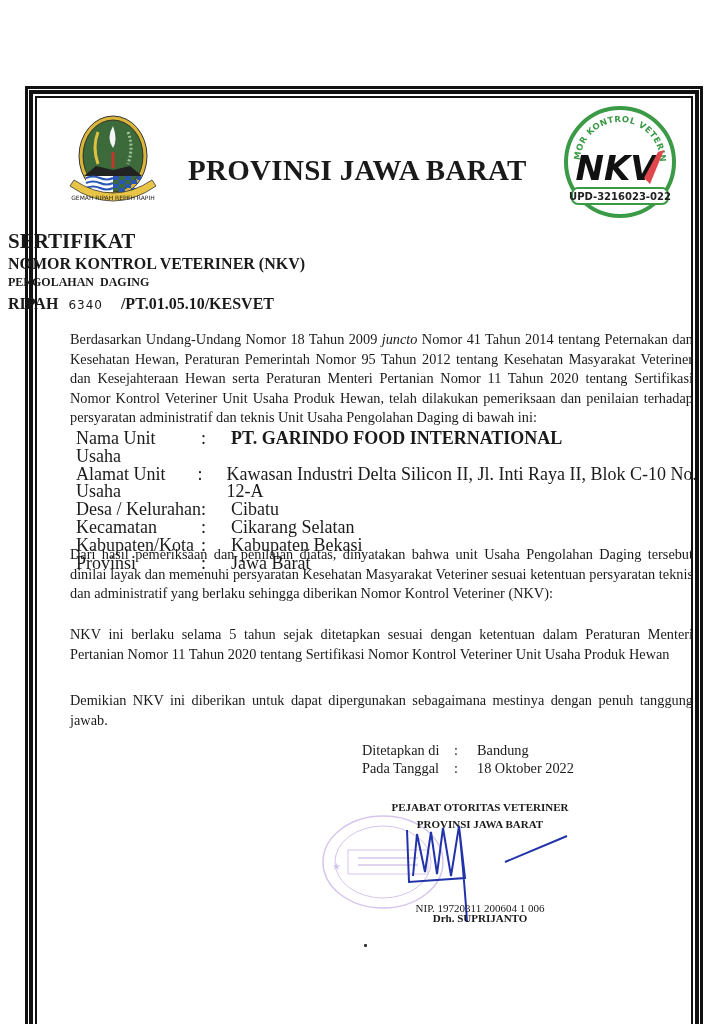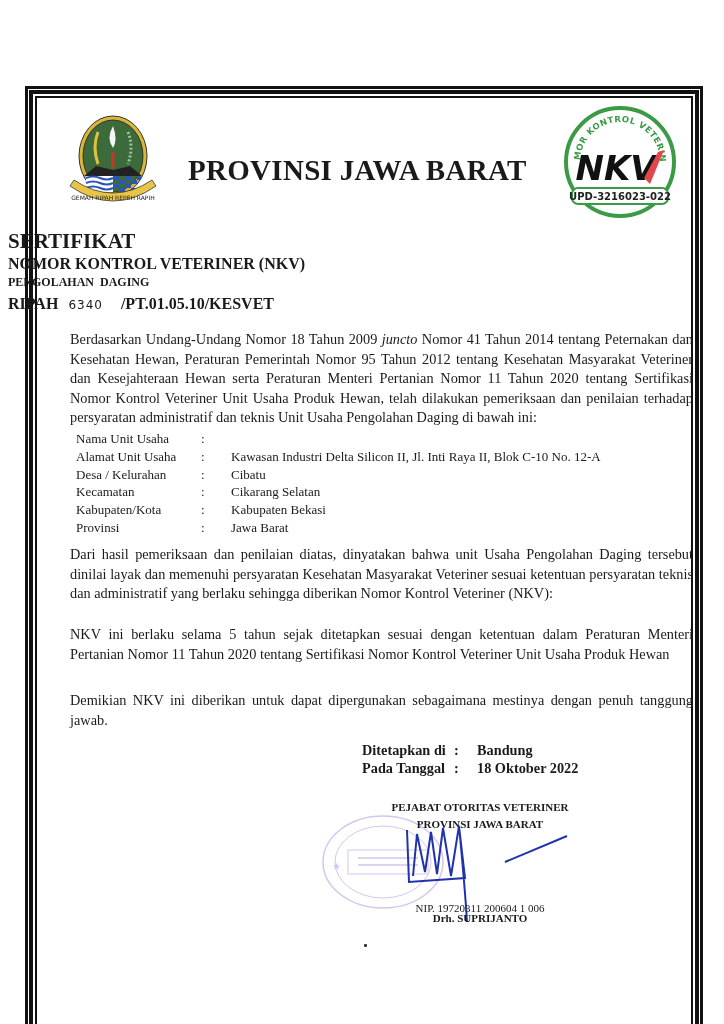--- a/index.html
+++ b/index.html
@@ -18,31 +18,31 @@
     .title-block { position: absolute; left: 8px; width: 724px; text-align: left; font-weight: bold; }
     .t1 { top: 229px; font-size: 21px; }
     .t2 { top: 255px; font-size: 16px; }
     .t3 { top: 275px; font-size: 12px; }
     .t4 { top: 295px; font-size: 16px; }
     .handnum { font-family: "DejaVu Sans", sans-serif; font-weight: normal; font-size: 12px;
                display: inline-block; margin: 0 18px 0 10px; letter-spacing: 1px; }
     .para { position: absolute; left: 70px; width: 623px; font-size: 14.3px; line-height: 19.6px;
             text-align: justify; }
     .p1 { top: 330px; }
-    .info { position: absolute; left: 76px; top: 430px; font-size: 13px; line-height: 17.8px; }
+    .info { position: absolute; left: 76px; top: 430px; font-size: 18px; line-height: 17.8px; }
     .info-row { display: flex; }
     .info-label { width: 125px; }
     .info-colon { width: 30px; }
     .info-value.bold { font-weight: bold; }
     .p2 { top: 545px; }
     .nkv-code { font-weight: bold; }
     .p3 { top: 625px; }
     .p4 { top: 691px; }
     .issued { position: absolute; left: 362px; top: 741px; font-size: 14.3px; line-height: 18px; }
-    .issued-row { display: flex; font-weight: bold; }
+    .issued-row { display: flex; }
     .issued-label { width: 92px; }
     .issued-colon { width: 23px; }
     .official { position: absolute; left: 330px; width: 300px; text-align: center; font-size: 11px; }
     .o1 { top: 801px; font-weight: bold; }
     .o2 { top: 818px; font-weight: bold; }
     .o3 { top: 912px; font-weight: bold; }
     .o4 { top: 902px; }
     .stamp { position: absolute; left: 318px; top: 812px; width: 130px; height: 100px; opacity: 0.35; }
     .signature { position: absolute; left: 395px; top: 818px; width: 180px; height: 108px; }
     .dot-mark { position: absolute; left: 364px; top: 944px; width: 3px; height: 3px; background: #333; border-radius: 1px; }
@@ -101,20 +101,21 @@
 <div class="title-block t4">
   <span>RIPAH</span><span class="handnum">6340</span><span>/PT.01.05.10/KESVET</span>
 </div>
 
 <div class="para p1"><span>Berdasarkan Undang-Undang Nomor 18 Tahun 2009 </span><i>juncto</i><span> Nomor 41 Tahun 2014 tentang Peternakan dan Kesehatan Hewan, Peraturan Pemerintah Nomor 95 Tahun 2012 tentang Kesehatan Masyarakat Veteriner dan Kesejahteraan Hewan serta Peraturan Menteri Pertanian Nomor 11 Tahun 2020 tentang Sertifikasi Nomor Kontrol Veteriner Unit Usaha Produk Hewan, telah dilakukan pemeriksaan dan penilaian terhadap persyaratan administratif dan teknis Unit Usaha Pengolahan Daging di bawah ini:</span></div>
 
 <div class="info">
   <div class="info-row">
     <span class="info-label">Nama Unit Usaha</span>
     <span class="info-colon">:</span>
+    <span class="info-value bold">PT. GARINDO FOOD INTERNATIONAL</span>
   </div>
   <div class="info-row">
     <span class="info-label">Alamat Unit Usaha</span>
     <span class="info-colon">:</span>
     <span class="info-value">Kawasan Industri Delta Silicon II, Jl. Inti Raya II, Blok C-10 No. 12-A</span>
   </div>
   <div class="info-row">
     <span class="info-label">Desa / Kelurahan</span>
     <span class="info-colon">:</span>
     <span class="info-value">Cibatu</span>

